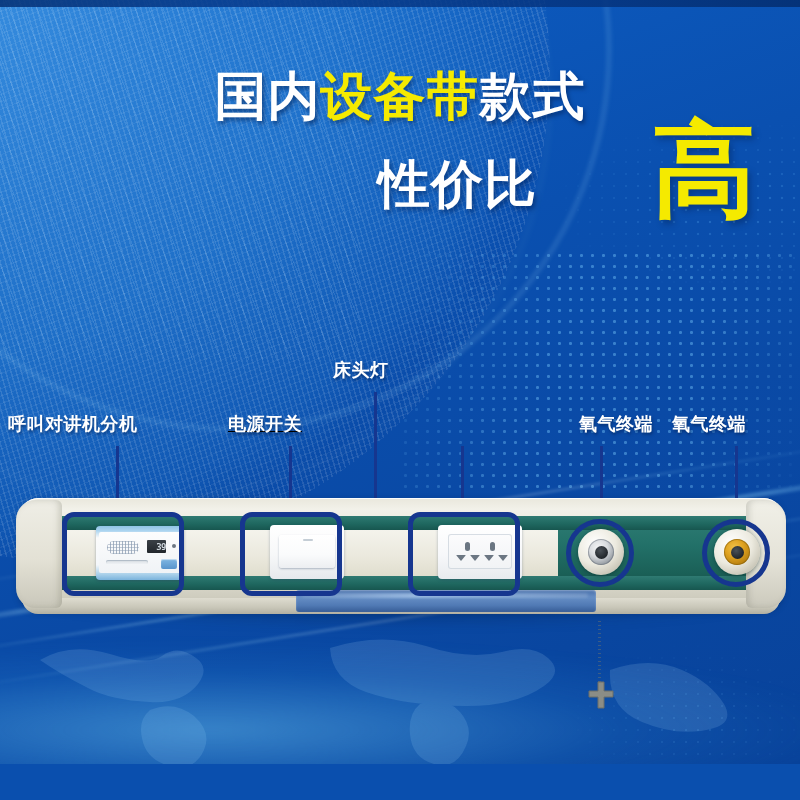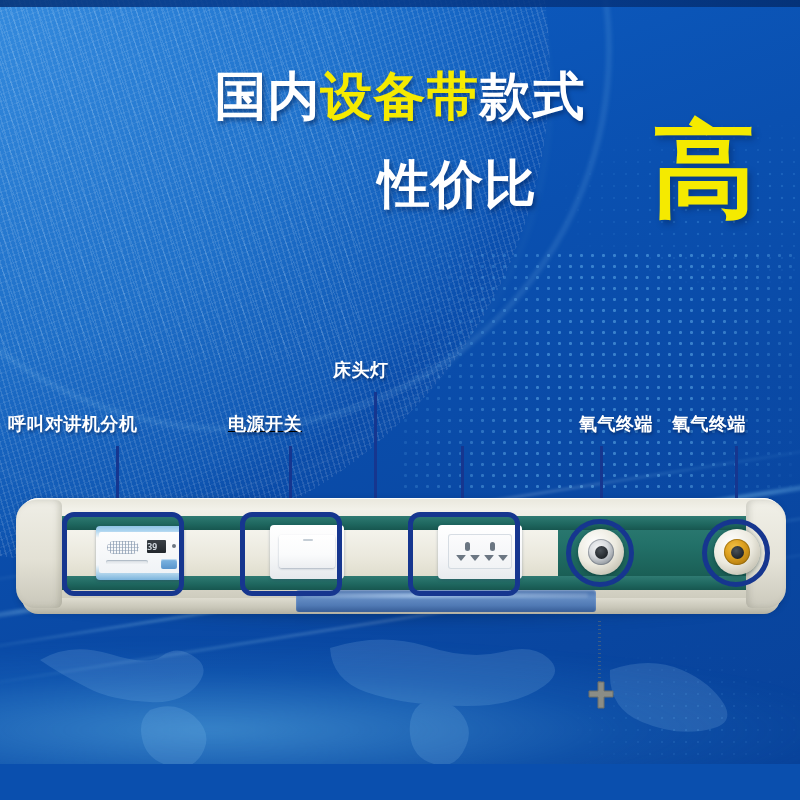--- a/index.html
+++ b/index.html
@@ -268,21 +268,21 @@
     background-image:
       repeating-linear-gradient(90deg, rgba(120,140,165,.75) 0 1px, rgba(0,0,0,0) 1px 3px),
       repeating-linear-gradient(0deg, rgba(120,140,165,.5) 0 1px, rgba(0,0,0,0) 1px 3px);
     border-radius:7px;
     opacity:.85;
   }
   .ic-display {
     position:absolute; left:48px; top:8px; width:19px; height:13px;
     background:linear-gradient(180deg,#3a4046,#22272c);
     border-radius:1px;
-    display:flex; align-items:center; justify-content:flex-start;
+    display:flex; align-items:center; justify-content:flex-end;
   }
   .ic-digits {
     font-family:"DejaVu Sans Mono","Liberation Mono",monospace;
     font-size:9px; font-weight:bold; color:#cfd6dc; letter-spacing:-.5px;
   }
   .ic-led {
     position:absolute; left:73px; top:12px; width:4px; height:4px;
     border-radius:50%; background:#6d7782;
   }
   .ic-slot {

